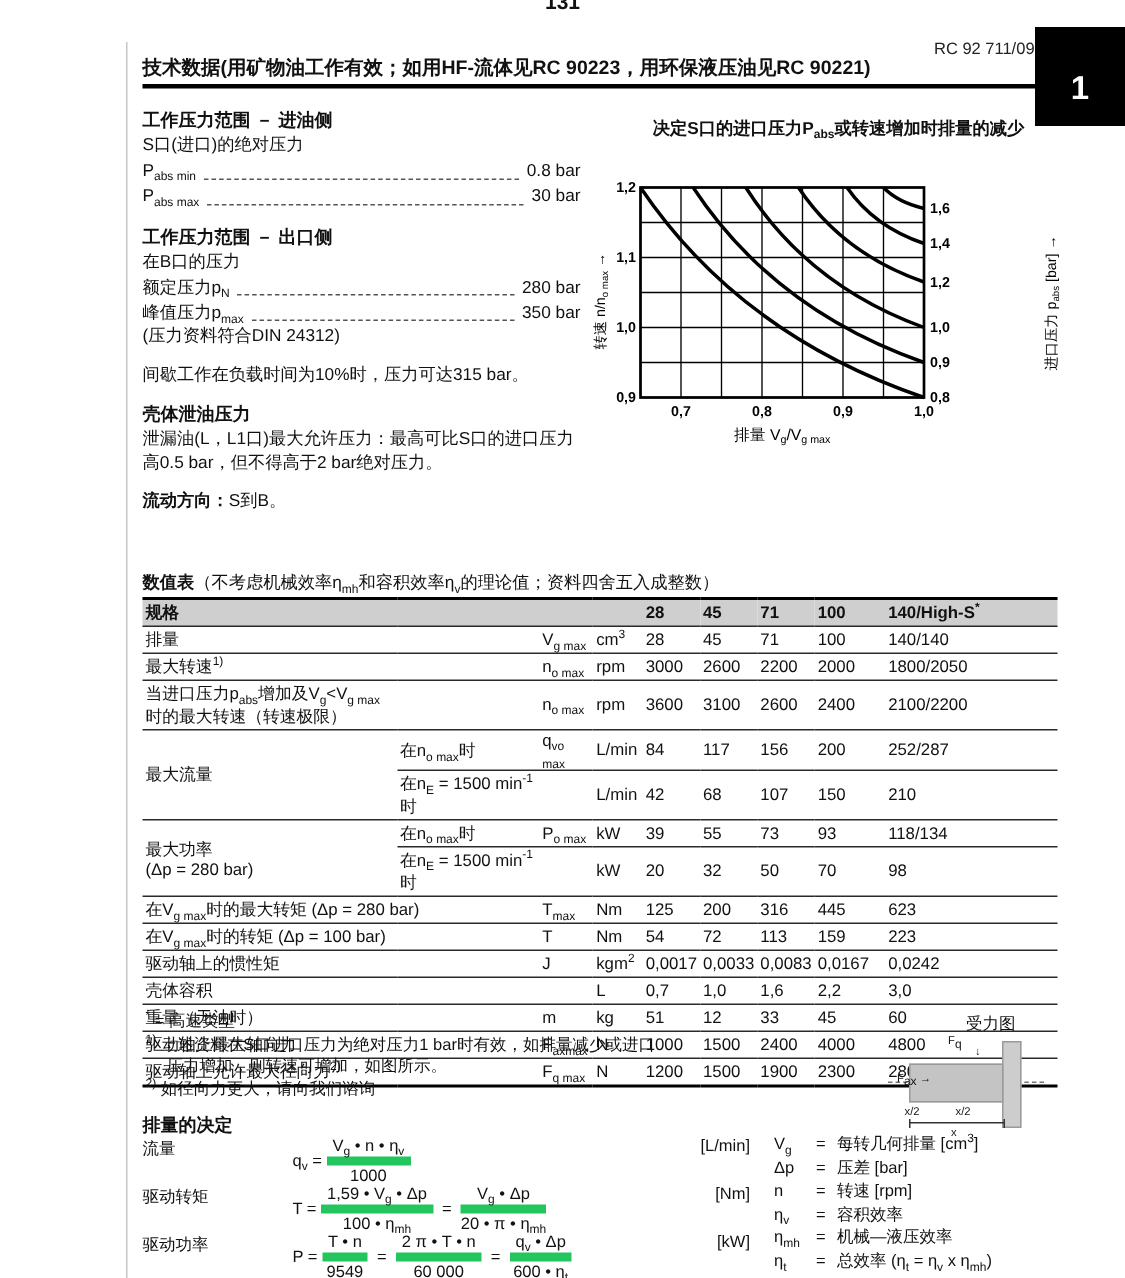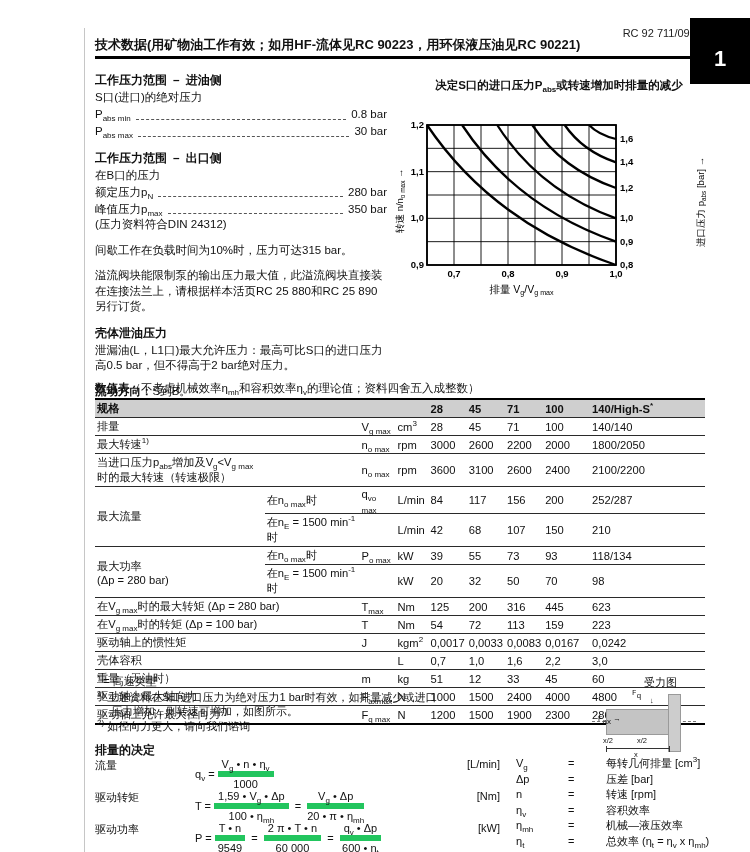--- a/index.html
+++ b/index.html
@@ -36,48 +36,51 @@
   table.vals td.num{text-align:left;}
   
   .note{font-size:11px;line-height:13.5px;}
   .fn{text-indent:-14px;padding-left:14px;}
   
   .fd-title{left:644px;top:675px;font-size:11px;}
   .fdiag{left:592px;top:690px;width:112px;height:76px;font-size:7.5px;}
   .fd-flange{position:absolute;left:76px;top:4px;width:13px;height:58px;background:#cdcdcd;border:1px solid #9a9a9a;}
   .fd-shaft{position:absolute;left:14px;top:19px;width:63px;height:26px;background:#c4c4c4;border:1px solid #9a9a9a;}
   .fd-center{position:absolute;left:0px;top:31px;width:104px;border-top:1px dashed #777;}
-  .fd-fq{position:absolute;left:40px;top:-1px;font-family:Liberation Mono, monospace;}
+  .fd-fq{position:absolute;left:40px;top:-1px;}
   .fd-fq-arrow{position:absolute;left:58px;top:6px;}
   .fd-fax{position:absolute;left:-6px;top:24px;padding-left:12px;}
   .fd-dimrow{position:absolute;left:11px;top:46px;width:60px;display:flex;gap:24px;}
   .fd-dimline{position:absolute;left:14px;top:58px;width:64px;border-top:1px solid #333;}
   .fd-dimline:before{content:"";position:absolute;left:0;top:-3px;height:6px;border-left:1px solid #333;}
   .fd-dimline:after{content:"";position:absolute;right:0;top:-3px;height:6px;border-left:1px solid #333;}
   .fd-x{position:absolute;left:42px;top:60px;}
   
   .form-head{left:95px;top:742px;font-size:12px;font-weight:bold;}
   .formulas{left:95px;top:758px;width:405px;font-size:11px;}
   .f-row{display:flex;height:32px;}
   .f-label{width:100px;}
   .f-eq{display:flex;align-items:center;}
   .frac{display:inline-block;text-align:center;vertical-align:middle;margin:0 3px;}
   .frac .nu{display:block;padding:0 4px 1px 4px;border-bottom:6px solid #22c55e;}
   .frac .de{display:block;padding-top:1px;}
   .f-unit{margin-left:auto;}
   .legend{left:516px;top:756px;width:216px;font-size:11px;line-height:15.5px;}
-  .lg-row{display:flex;gap:24px;}
+  .lg-row{display:flex;}
   .lg-sym{width:28px;}
   .lg-eq{width:14px;}
 </style>
 </head>
 <body>
 
 <div class="page">
 
+  <div class="pagenum-clip">
+    <span>131</span>
+  </div>
   <div class="abs docnum">RC 92 711/09.00</div>
   <div class="abs tab1">1</div>
   <div class="abs edge-left"></div>
 
   <div class="abs title">技术数据(用矿物油工作有效；如用HF-流体见RC 90223，用环保液压油见RC 90221)</div>
   <div class="abs title-rule"></div>
 
   <div class="abs leftcol">
     <h4>工作压力范围 － 进油侧</h4>
     <div>S口(进口)的绝对压力</div>
@@ -99,21 +102,20 @@
       <span class="lead"></span>
       <span>280 bar</span>
     </div>
     <div class="leader-row">
       <span>峰值压力p<sub>max</sub></span>
       <span class="lead"></span>
       <span>350 bar</span>
     </div>
     <div>(压力资料符合DIN 24312)</div>
     <div class="para">间歇工作在负载时间为10%时，压力可达315 bar。</div>
-    <div class="para">溢流阀块能限制泵的输出压力最大值，此溢流阀块直接装在连接法兰上，请根据样本活页RC 25 880和RC 25 890另行订货。</div>
     <div class="gap"></div>
     <h4>壳体泄油压力</h4>
     <div>泄漏油(L，L1口)最大允许压力：最高可比S口的进口压力高0.5 bar，但不得高于2 bar绝对压力。</div>
     <div class="gap"></div>
     <div>
       <b>流动方向：</b><span>S到B。</span>
     </div>
   </div>
 
   <div class="abs chart-title">决定S口的进口压力P<sub>abs</sub>或转速增加时排量的减少</div>

